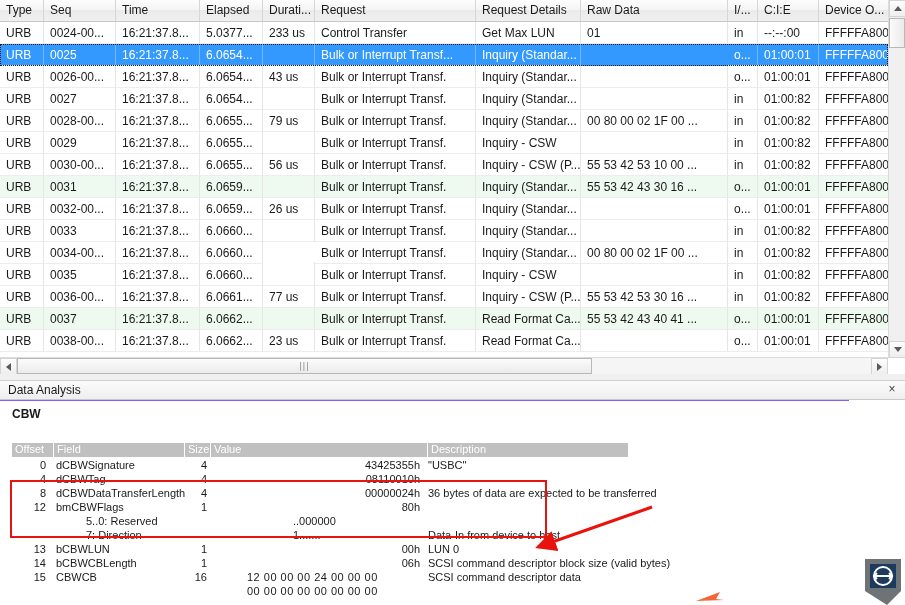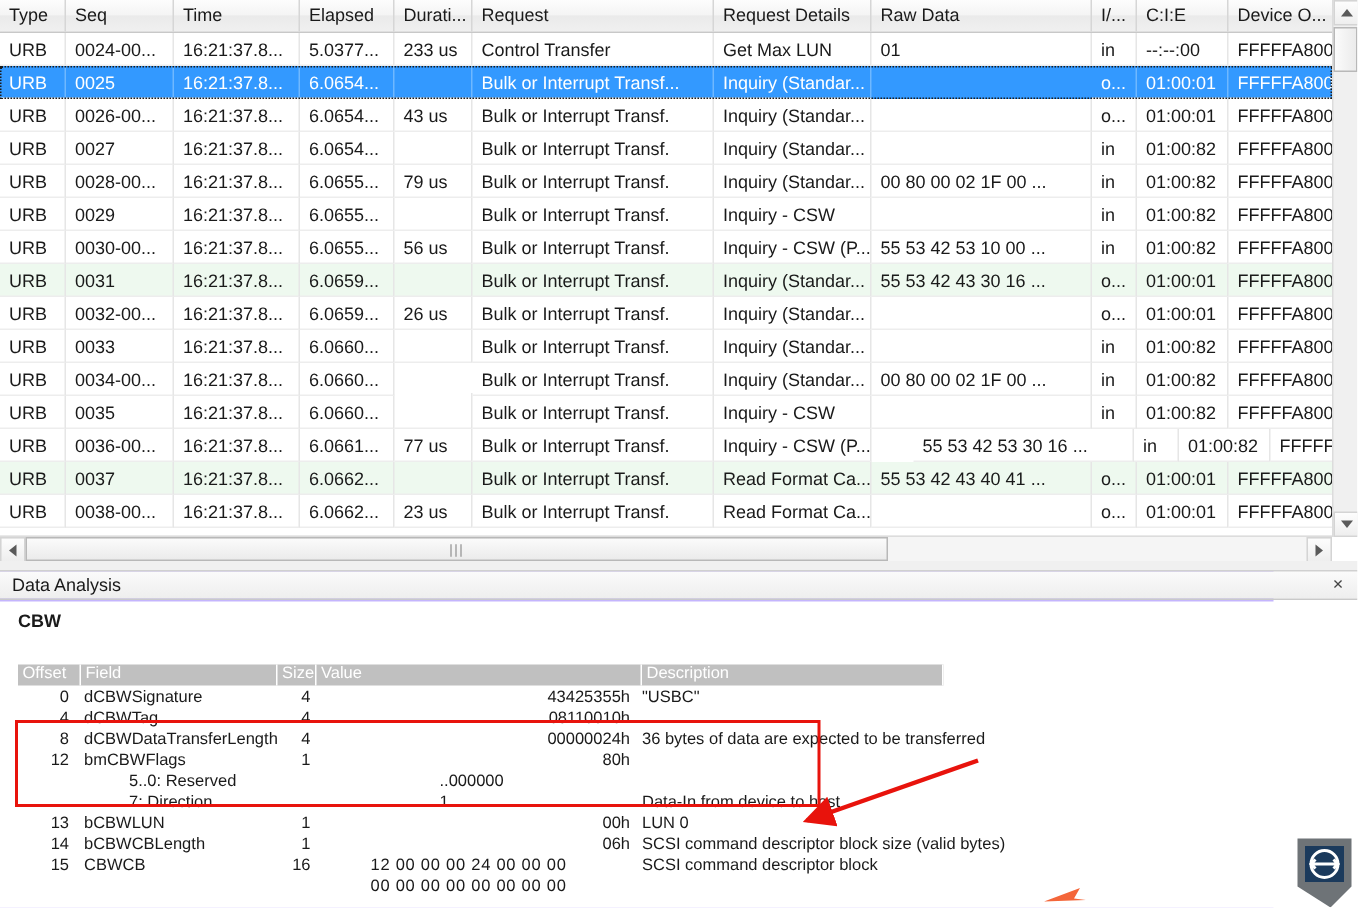--- a/index.html
+++ b/index.html
@@ -138,21 +138,21 @@
     left: 0; top: 374px;
     width: 905px; height: 6px;
     background: #f0f0f0;
   }
 
   
   #analysis-panel {
     position: absolute;
     left: 0; top: 380px;
     width: 849px; height: 225px;
-    background: #c4b5fd;
+    background: #8b5cf6;
   }
   #analysis-title {
     position: absolute; left: 0; top: 0;
     width: 905px; height: 20px;
     background: linear-gradient(to bottom,#fbfbfb,#eeeeee);
     border-top: 1px solid #d0d0d0;
     border-bottom: 1px solid #c9c9c9;
     box-sizing: border-box;
     font-size: 12px;
     color: #1a1a1a;
@@ -422,21 +422,21 @@
           <div class="cell" style="width: 69px; flex: 0 0 69px;">FFFFFA800.</div>
         </div>
         <div class="row">
           <div class="cell" style="width: 44px; flex: 0 0 44px;">URB</div>
           <div class="cell" style="width: 72px; flex: 0 0 72px;">0036-00...</div>
           <div class="cell" style="width: 84px; flex: 0 0 84px;">16:21:37.8...</div>
           <div class="cell" style="width: 63px; flex: 0 0 63px;">6.0661...</div>
           <div class="cell" style="width: 52px; flex: 0 0 52px;">77 us</div>
           <div class="cell" style="width: 161px; flex: 0 0 161px;">Bulk or Interrupt Transf.</div>
           <div class="cell" style="width: 105px; flex: 0 0 105px;">Inquiry - CSW (P...</div>
-          <div class="cell" style="width: 147px; flex: 0 0 147px; margin-left: 28px;">55 53 42 53 30 16 ...</div>
+          <div class="cell" style="width: 147px; flex: 0 0 147px;">55 53 42 53 30 16 ...</div>
           <div class="cell" style="width: 30px; flex: 0 0 30px;">in</div>
           <div class="cell" style="width: 61px; flex: 0 0 61px;">01:00:82</div>
           <div class="cell" style="width: 69px; flex: 0 0 69px;">FFFFFA800.</div>
         </div>
         <div class="row alt">
           <div class="cell" style="width: 44px; flex: 0 0 44px;">URB</div>
           <div class="cell" style="width: 72px; flex: 0 0 72px;">0037</div>
           <div class="cell" style="width: 84px; flex: 0 0 84px;">16:21:37.8...</div>
           <div class="cell" style="width: 63px; flex: 0 0 63px;">6.0662...</div>
           <div class="cell" style="width: 52px; flex: 0 0 52px;"></div>
@@ -558,21 +558,21 @@
             <div class="d-field">bCBWCBLength</div>
             <div class="d-size">1</div>
             <div class="d-value">06h</div>
             <div class="d-desc">SCSI command descriptor block size (valid bytes)</div>
           </div>
           <div class="da-row">
             <div class="d-offset">15</div>
             <div class="d-field">CBWCB</div>
             <div class="d-size">16</div>
             <div class="d-value lefty" style="padding-left: 40px; letter-spacing: 0.5px;">12 00 00 00 24 00 00 00</div>
-            <div class="d-desc">SCSI command descriptor block</div>
+            <div class="d-desc">SCSI command descriptor data</div>
           </div>
           <div class="da-row">
             <div class="d-offset"></div>
             <div class="d-field"></div>
             <div class="d-size"></div>
             <div class="d-value lefty" style="padding-left: 40px; letter-spacing: 0.5px;">00 00 00 00 00 00 00 00</div>
             <div class="d-desc"></div>
           </div>
         </div>
     </div>

